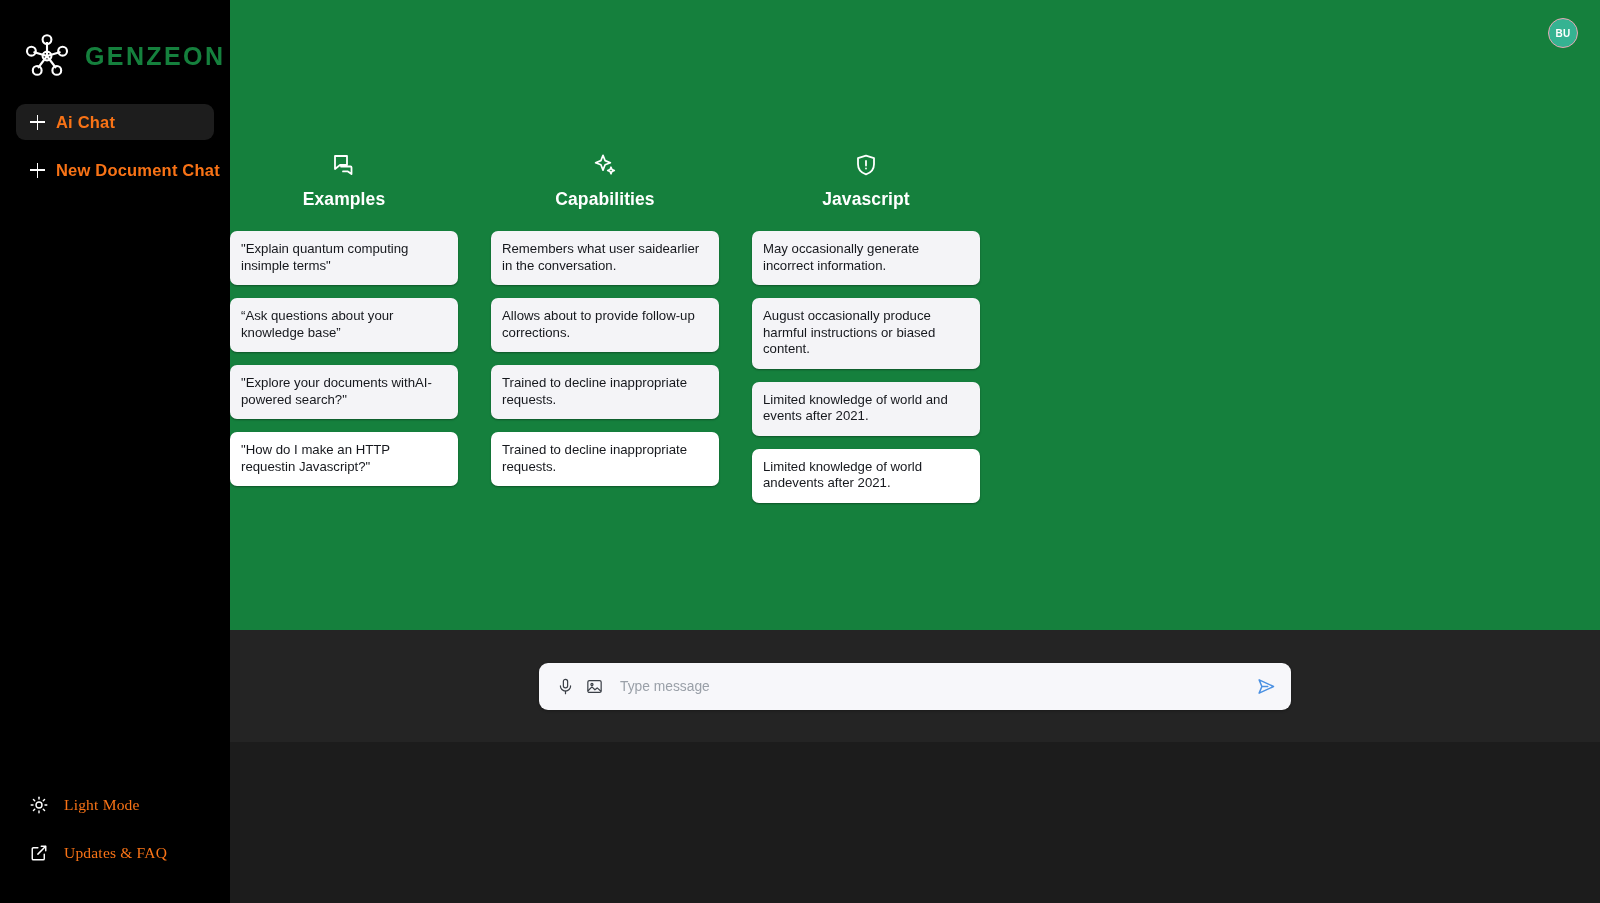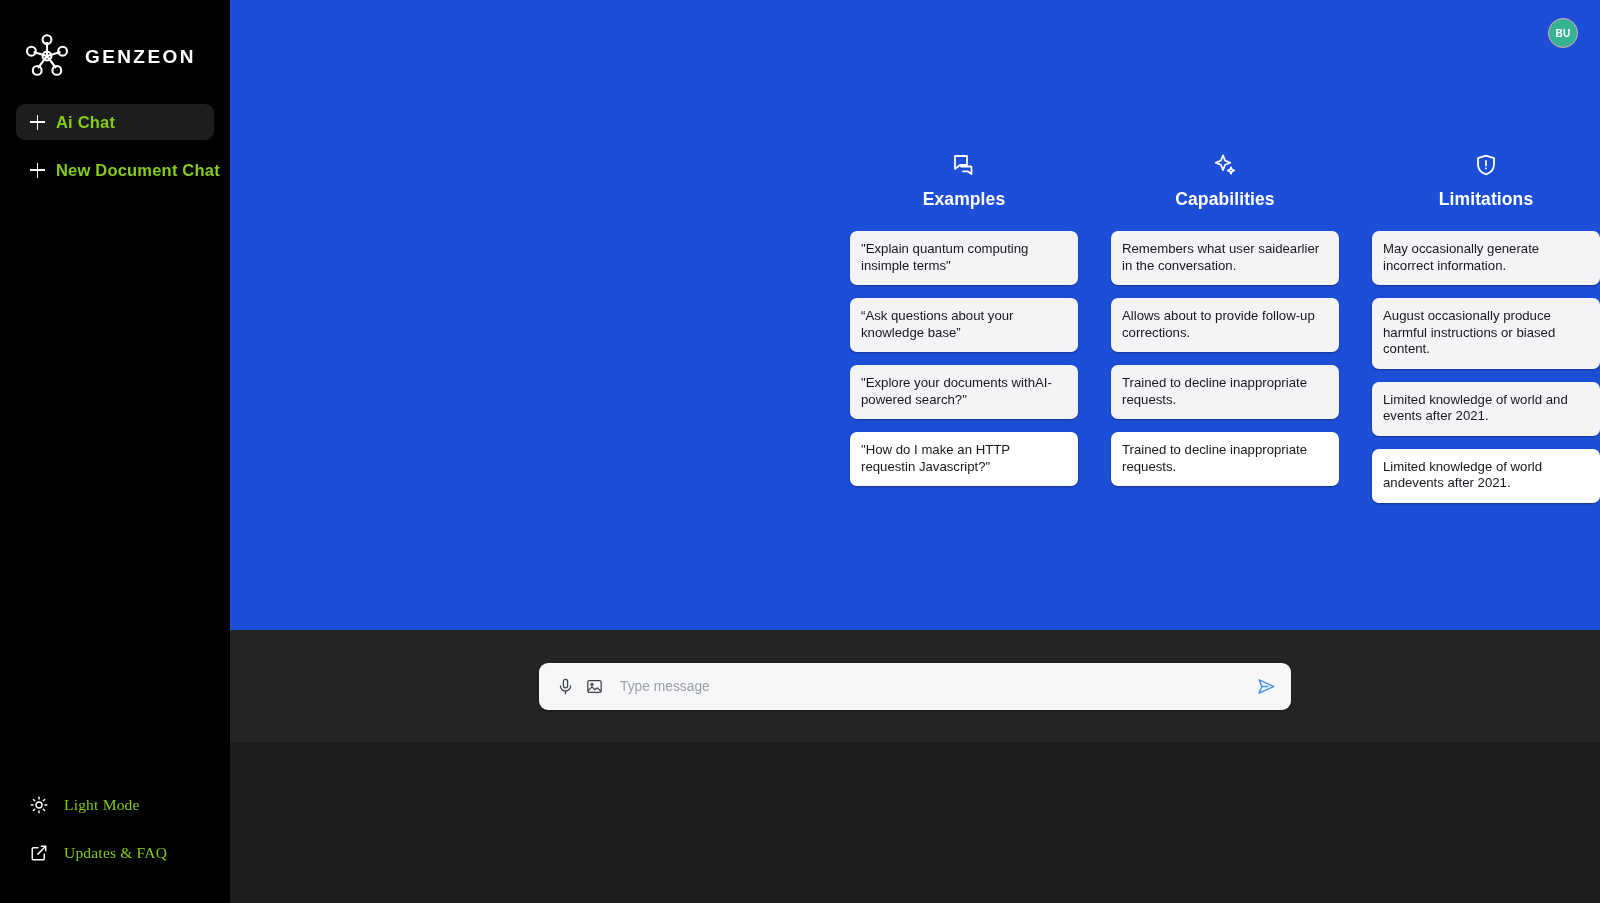--- a/index.html
+++ b/index.html
@@ -19,30 +19,30 @@
     display:flex; flex-direction:column;
     position:relative;
   }
   .brand {
     display:flex; align-items:center; gap:13px;
     padding:30px 0 0 22px;
     height:82px;
   }
   .brand-logo { width:50px; height:50px; display:block; flex:0 0 50px; }
   .brand-name {
-    color:#ffffff; font-size:19px; font-weight:700;
+    color:#15803d; font-size:25px; font-weight:700;
     letter-spacing:2.4px; line-height:1;
     white-space:nowrap;
   }
   .nav-top { margin-top:22px; padding:0 16px; }
   .nav-item {
     display:flex; align-items:center; gap:11px;
     height:36px; padding:0 14px;
     border-radius:9px;
-    color:#84cc16; font-size:16.5px; font-weight:700;
+    color:#f97316; font-size:16.5px; font-weight:700;
     letter-spacing:.2px; white-space:nowrap;
     cursor:pointer;
   }
   .nav-item.active { background:#1d1d1d; }
   .plus-icon {
     width:15px; height:15px; position:relative; flex:0 0 15px;
   }
   .plus-icon::before, .plus-icon::after {
     content:""; position:absolute; background:#ffffff;
   }
@@ -53,39 +53,39 @@
   .nav-bottom {
     margin-top:auto;
     padding:0 16px 38px 16px;
     display:flex; flex-direction:column; gap:24px;
   }
   .nav-bottom .nav-item { font-weight:400; font-size:15.5px; padding:0 14px; height:24px; gap:16px;font-family:Liberation Serif, serif; }
   .ic { width:18px; height:18px; flex:0 0 18px; display:block; }
 
   
   #main {
-    flex:1; height:742px; background:#1d4ed8;
+    flex:1; height:742px; background:#15803d;
     display:flex; flex-direction:column; position:relative;
   }
   #topbar {
     height:66px; flex:0 0 66px;
     display:flex; align-items:center; justify-content:flex-end;
     padding-right:22px;
   }
   .avatar {
     width:30px; height:30px; border-radius:50%;
     background:#35b392;
     border:1.6px solid #e9a7b4;
     color:#ffffff; font-size:10px; font-weight:600;
     display:flex; align-items:center; justify-content:center;
     letter-spacing:.3px; cursor:pointer;
   }
 
   #content {
-    flex:1; display:flex; align-items:center; justify-content:flex-end;
+    flex:1; display:flex; align-items:center; justify-content:flex-start;
     padding-bottom:40px;
   }
   .columns { display:flex; gap:33px; }
   .col { width:228px; display:flex; flex-direction:column; align-items:center; }
   .col-head { display:flex; flex-direction:column; align-items:center; }
   .col-icon { width:24px; height:24px; display:block; margin-bottom:12px; }
   .col-title {
     color:#ffffff; font-size:17.5px; font-weight:600;
     letter-spacing:.1px; margin-bottom:21px;
   }
@@ -241,21 +241,21 @@
 
         <div class="col">
           <div class="col-head">
             <span>
               <svg class="col-icon" viewBox="0 0 24 24" fill="none" stroke="#ffffff" stroke-width="1.8" stroke-linecap="round" stroke-linejoin="round">
                 <path d="M12 2.6l8 2.6v6.1c0 4.9-3.4 8.6-8 10.1-4.6-1.5-8-5.2-8-10.1V5.2z"></path>
                 <line x1="12" y1="8" x2="12" y2="12.6"></line>
                 <line x1="12" y1="15.4" x2="12" y2="15.5"></line>
               </svg>
             </span>
-            <div class="col-title">Limitations</div>
+            <div class="col-title">Javascript</div>
           </div>
           <div class="cards">
             <div class="card">May occasionally generate incorrect information.</div>
             <div class="card">August occasionally produce harmful instructions or biased content.</div>
             <div class="card">Limited knowledge of world and events after 2021.</div>
             <div class="card hot">Limited knowledge of world andevents after 2021.</div>
           </div>
         </div>
 
       </div>

